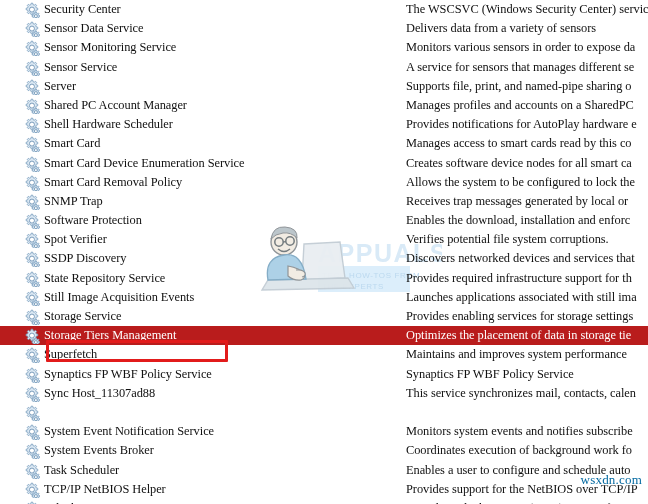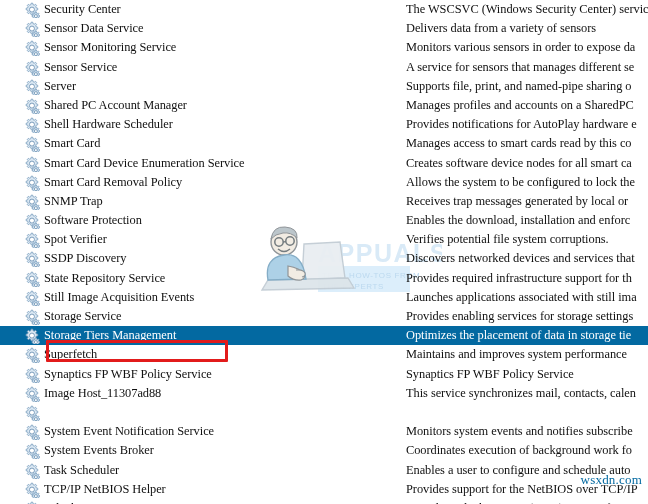--- a/index.html
+++ b/index.html
@@ -381,21 +381,21 @@
               <circle cx="8.95" cy="7.6" r="2.5" fill="#ffffff" stroke="#6e93b4" stroke-width="0.9"></circle>
             </g>
             <g>
               <path d="M12.4 10.3 l1 0 l0.25 0.95 l0.8 0.35 l0.85 -0.55 l0.7 0.7 l-0.55 0.85 l0.35 0.8 l0.95 0.25 l0 1 l-0.95 0.25 l-0.35 0.8 l0.55 0.85 l-0.7 0.7 l-0.85 -0.55 l-0.8 0.35 l-0.25 0.95 l-1 0 l-0.25 -0.95 l-0.8 -0.35 l-0.85 0.55 l-0.7 -0.7 l0.55 -0.85 l-0.35 -0.8 l-0.95 -0.25 l0 -1 l0.95 -0.25 l0.35 -0.8 l-0.55 -0.85 l0.7 -0.7 l0.85 0.55 l0.8 -0.35z" fill="#cfe0ef" stroke="#7fa2c0" stroke-width="0.85" stroke-linejoin="round"></path>
               <circle cx="12.9" cy="14.1" r="1.5" fill="#ffffff" stroke="#6e93b4" stroke-width="0.85"></circle>
             </g>
           </svg></span>
         <span class="svc-name-text">Storage Service</span>
         <span class="svc-desc">Provides enabling services for storage settings</span>
       </div>
-      <div class="svc-row selected" style="background: #0369a1;">
+      <div class="svc-row selected" style="background: #b91c1c;">
         <span class="svc-icon"><svg width="17" height="16" viewBox="0 0 17 16" xmlns="http://www.w3.org/2000/svg">
             <g>
               <path d="M8.2 1.2 l1.5 0 l0.35 1.5 l1.2 0.5 l1.3 -0.85 l1.05 1.05 l-0.85 1.3 l0.5 1.2 l1.5 0.35 l0 1.5 l-1.5 0.35 l-0.5 1.2 l0.85 1.3 l-1.05 1.05 l-1.3 -0.85 l-1.2 0.5 l-0.35 1.5 l-1.5 0 l-0.35 -1.5 l-1.2 -0.5 l-1.3 0.85 l-1.05 -1.05 l0.85 -1.3 l-0.5 -1.2 l-1.5 -0.35 l0 -1.5 l1.5 -0.35 l0.5 -1.2 l-0.85 -1.3 l1.05 -1.05 l1.3 0.85 l1.2 -0.5z" fill="#dce9f4" stroke="#7fa2c0" stroke-width="0.9" stroke-linejoin="round"></path>
               <circle cx="8.95" cy="7.6" r="2.5" fill="#ffffff" stroke="#6e93b4" stroke-width="0.9"></circle>
             </g>
             <g>
               <path d="M12.4 10.3 l1 0 l0.25 0.95 l0.8 0.35 l0.85 -0.55 l0.7 0.7 l-0.55 0.85 l0.35 0.8 l0.95 0.25 l0 1 l-0.95 0.25 l-0.35 0.8 l0.55 0.85 l-0.7 0.7 l-0.85 -0.55 l-0.8 0.35 l-0.25 0.95 l-1 0 l-0.25 -0.95 l-0.8 -0.35 l-0.85 0.55 l-0.7 -0.7 l0.55 -0.85 l-0.35 -0.8 l-0.95 -0.25 l0 -1 l0.95 -0.25 l0.35 -0.8 l-0.55 -0.85 l0.7 -0.7 l0.85 0.55 l0.8 -0.35z" fill="#cfe0ef" stroke="#7fa2c0" stroke-width="0.85" stroke-linejoin="round"></path>
               <circle cx="12.9" cy="14.1" r="1.5" fill="#ffffff" stroke="#6e93b4" stroke-width="0.85"></circle>
             </g>
           </svg></span>
@@ -434,21 +434,21 @@
         <span class="svc-icon"><svg width="17" height="16" viewBox="0 0 17 16" xmlns="http://www.w3.org/2000/svg">
             <g>
               <path d="M8.2 1.2 l1.5 0 l0.35 1.5 l1.2 0.5 l1.3 -0.85 l1.05 1.05 l-0.85 1.3 l0.5 1.2 l1.5 0.35 l0 1.5 l-1.5 0.35 l-0.5 1.2 l0.85 1.3 l-1.05 1.05 l-1.3 -0.85 l-1.2 0.5 l-0.35 1.5 l-1.5 0 l-0.35 -1.5 l-1.2 -0.5 l-1.3 0.85 l-1.05 -1.05 l0.85 -1.3 l-0.5 -1.2 l-1.5 -0.35 l0 -1.5 l1.5 -0.35 l0.5 -1.2 l-0.85 -1.3 l1.05 -1.05 l1.3 0.85 l1.2 -0.5z" fill="#dce9f4" stroke="#7fa2c0" stroke-width="0.9" stroke-linejoin="round"></path>
               <circle cx="8.95" cy="7.6" r="2.5" fill="#ffffff" stroke="#6e93b4" stroke-width="0.9"></circle>
             </g>
             <g>
               <path d="M12.4 10.3 l1 0 l0.25 0.95 l0.8 0.35 l0.85 -0.55 l0.7 0.7 l-0.55 0.85 l0.35 0.8 l0.95 0.25 l0 1 l-0.95 0.25 l-0.35 0.8 l0.55 0.85 l-0.7 0.7 l-0.85 -0.55 l-0.8 0.35 l-0.25 0.95 l-1 0 l-0.25 -0.95 l-0.8 -0.35 l-0.85 0.55 l-0.7 -0.7 l0.55 -0.85 l-0.35 -0.8 l-0.95 -0.25 l0 -1 l0.95 -0.25 l0.35 -0.8 l-0.55 -0.85 l0.7 -0.7 l0.85 0.55 l0.8 -0.35z" fill="#cfe0ef" stroke="#7fa2c0" stroke-width="0.85" stroke-linejoin="round"></path>
               <circle cx="12.9" cy="14.1" r="1.5" fill="#ffffff" stroke="#6e93b4" stroke-width="0.85"></circle>
             </g>
           </svg></span>
-        <span class="svc-name-text">Image Host_11307ad88</span>
+        <span class="svc-name-text">Sync Host_11307ad88</span>
         <span class="svc-desc">This service synchronizes mail, contacts, calen</span>
       </div>
       <div class="svc-row">
         <span class="svc-icon"><svg width="17" height="16" viewBox="0 0 17 16" xmlns="http://www.w3.org/2000/svg">
             <g>
               <path d="M8.2 1.2 l1.5 0 l0.35 1.5 l1.2 0.5 l1.3 -0.85 l1.05 1.05 l-0.85 1.3 l0.5 1.2 l1.5 0.35 l0 1.5 l-1.5 0.35 l-0.5 1.2 l0.85 1.3 l-1.05 1.05 l-1.3 -0.85 l-1.2 0.5 l-0.35 1.5 l-1.5 0 l-0.35 -1.5 l-1.2 -0.5 l-1.3 0.85 l-1.05 -1.05 l0.85 -1.3 l-0.5 -1.2 l-1.5 -0.35 l0 -1.5 l1.5 -0.35 l0.5 -1.2 l-0.85 -1.3 l1.05 -1.05 l1.3 0.85 l1.2 -0.5z" fill="#dce9f4" stroke="#7fa2c0" stroke-width="0.9" stroke-linejoin="round"></path>
               <circle cx="8.95" cy="7.6" r="2.5" fill="#ffffff" stroke="#6e93b4" stroke-width="0.9"></circle>
             </g>
             <g>
               <path d="M12.4 10.3 l1 0 l0.25 0.95 l0.8 0.35 l0.85 -0.55 l0.7 0.7 l-0.55 0.85 l0.35 0.8 l0.95 0.25 l0 1 l-0.95 0.25 l-0.35 0.8 l0.55 0.85 l-0.7 0.7 l-0.85 -0.55 l-0.8 0.35 l-0.25 0.95 l-1 0 l-0.25 -0.95 l-0.8 -0.35 l-0.85 0.55 l-0.7 -0.7 l0.55 -0.85 l-0.35 -0.8 l-0.95 -0.25 l0 -1 l0.95 -0.25 l0.35 -0.8 l-0.55 -0.85 l0.7 -0.7 l0.85 0.55 l0.8 -0.35z" fill="#cfe0ef" stroke="#7fa2c0" stroke-width="0.85" stroke-linejoin="round"></path>

